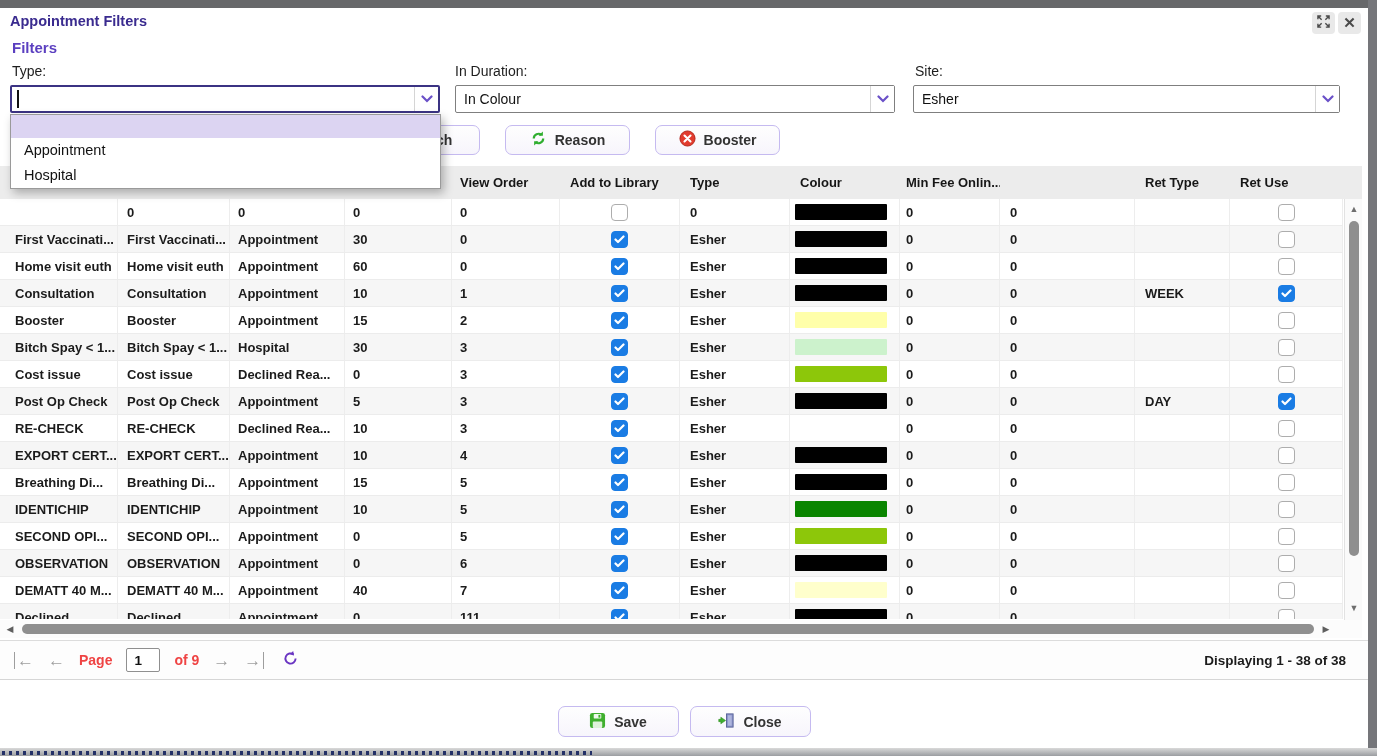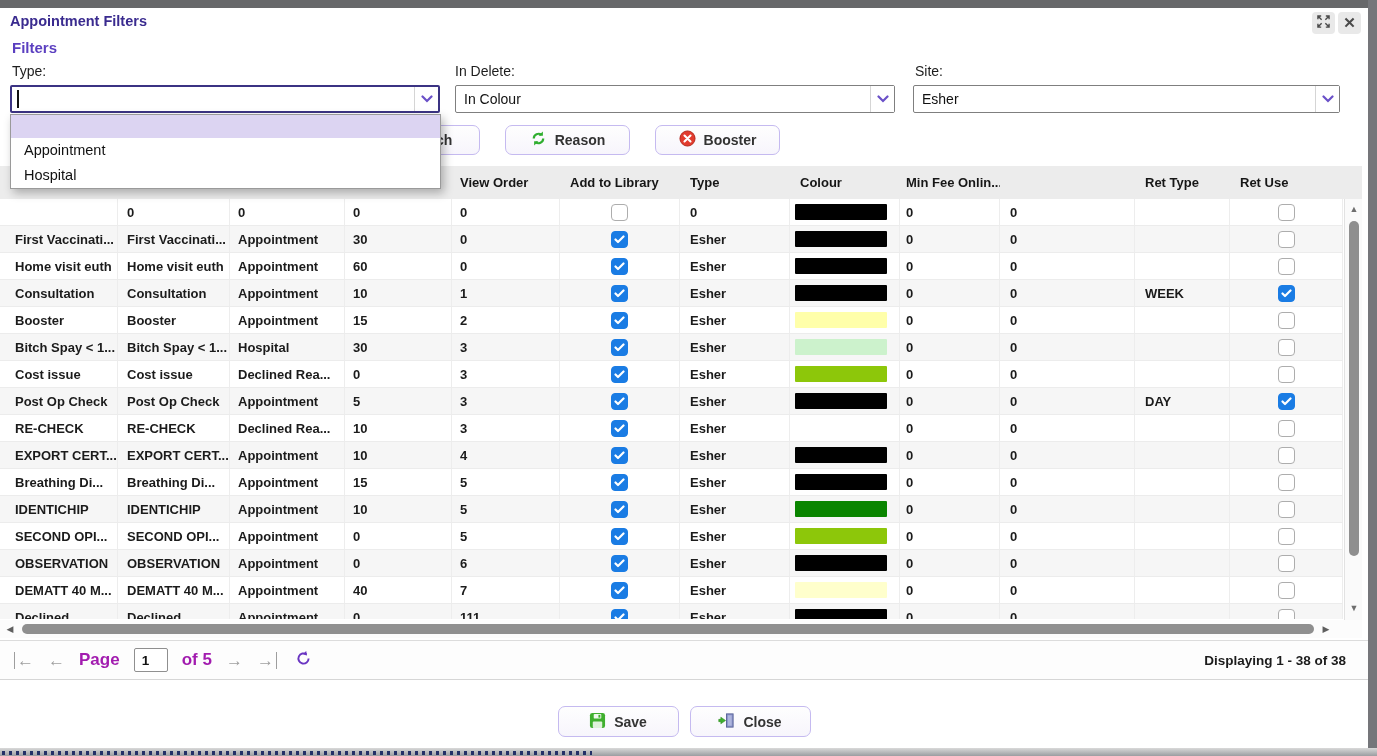--- a/index.html
+++ b/index.html
@@ -80,21 +80,21 @@
   .hscroll .arr { position:absolute; top:0; height:18px; width:16px; display:flex; align-items:center;
                   justify-content:center; color:#5f5f5f; font-size:9px; cursor:pointer; }
   .hscroll .arr.left { left:2px; } .hscroll .arr.right { right:28px; }
   .hscroll .thumb { position:absolute; left:22px; top:4px; width:1292px; height:10px;
                     background:#8f8f8f; border-radius:6px; cursor:grab; }
 
   
   .pager { position:absolute; left:0; top:632px; width:1368px; height:39px; background:#fdfdfd;
            border-top:1px solid #dcdcdc; display:flex; align-items:center; padding-left:14px; gap:14px; }
   .pager .nav { color:#9e9e9e; font-size:17px; cursor:pointer; line-height:1; }
-  .pager .ptext { font-size:17px; font-weight:bold; color:#a21caf; }
+  .pager .ptext { font-size:14px; font-weight:bold; color:#ef4444; }
   .pager input { width:34px; height:24px; border:1px solid #8f8f8f; border-radius:2px;
                  font-size:13.5px; font-weight:600; padding-left:7px; color:#111;
                  font-family:"Liberation Sans",sans-serif; }
   .pager .prefresh { cursor:pointer; display:flex; align-items:center; margin-left:4px; }
   .pager .displaying { position:absolute; right:22px; font-size:13.5px; font-weight:bold; color:#1c1c1c; }
 
   
   .footer { position:absolute; left:0; top:671px; width:1368px; height:69px; background:#fff;
             border-top:1px solid #d6d6d6; display:flex; align-items:flex-start;
             justify-content:center; gap:11px; padding-top:26px; }
@@ -128,21 +128,21 @@
         </svg>
       </span>
     </div>
     <div class="winbtn close">
       <span>✕</span>
     </div>
 
     <div class="filters-heading">Filters</div>
 
     <div class="flabel" style="left:12px">Type:</div>
-    <div class="flabel" style="left:455px">In Delete:</div>
+    <div class="flabel" style="left:455px">In Duration:</div>
     <div class="flabel" style="left:915px">Site:</div>
 
     <div class="combo type">
       <span class="caret"></span>
       <span class="val"></span>
       <span class="dd">
         <span>
           <svg width="12" height="9" viewBox="0 0 12 9">
               <path d="M1.5 1.5 6 6l4.5-4.5" stroke="#6a50c8" stroke-width="2.2" fill="none" stroke-linecap="round"></path>
             </svg>
@@ -616,21 +616,21 @@
       <div class="arr left">◀</div>
       <div class="thumb"></div>
       <div class="arr right">▶</div>
     </div>
 
     <div class="pager">
       <span class="nav" style="border-left:1.5px solid #9e9e9e;padding-left:2px;">←</span>
       <span class="nav">←</span>
       <span class="ptext">Page</span>
       <input value="1" style="">
-      <span class="ptext">of 5</span>
+      <span class="ptext">of 9</span>
       <span class="nav">→</span>
       <span class="nav" style="border-right:1.5px solid #9e9e9e;padding-right:2px;">→</span>
       <span class="prefresh">
         <span>
           <svg width="17" height="17" viewBox="0 0 17 17">
             <path d="M13.6 8.5a5.1 5.1 0 1 1-2-4.05" stroke="#6a35c2" stroke-width="1.9" fill="none"></path>
             <path d="M11.2 1.1 12 5.4 7.8 4.2z" fill="#6a35c2"></path>
           </svg>
         </span>
       </span>

